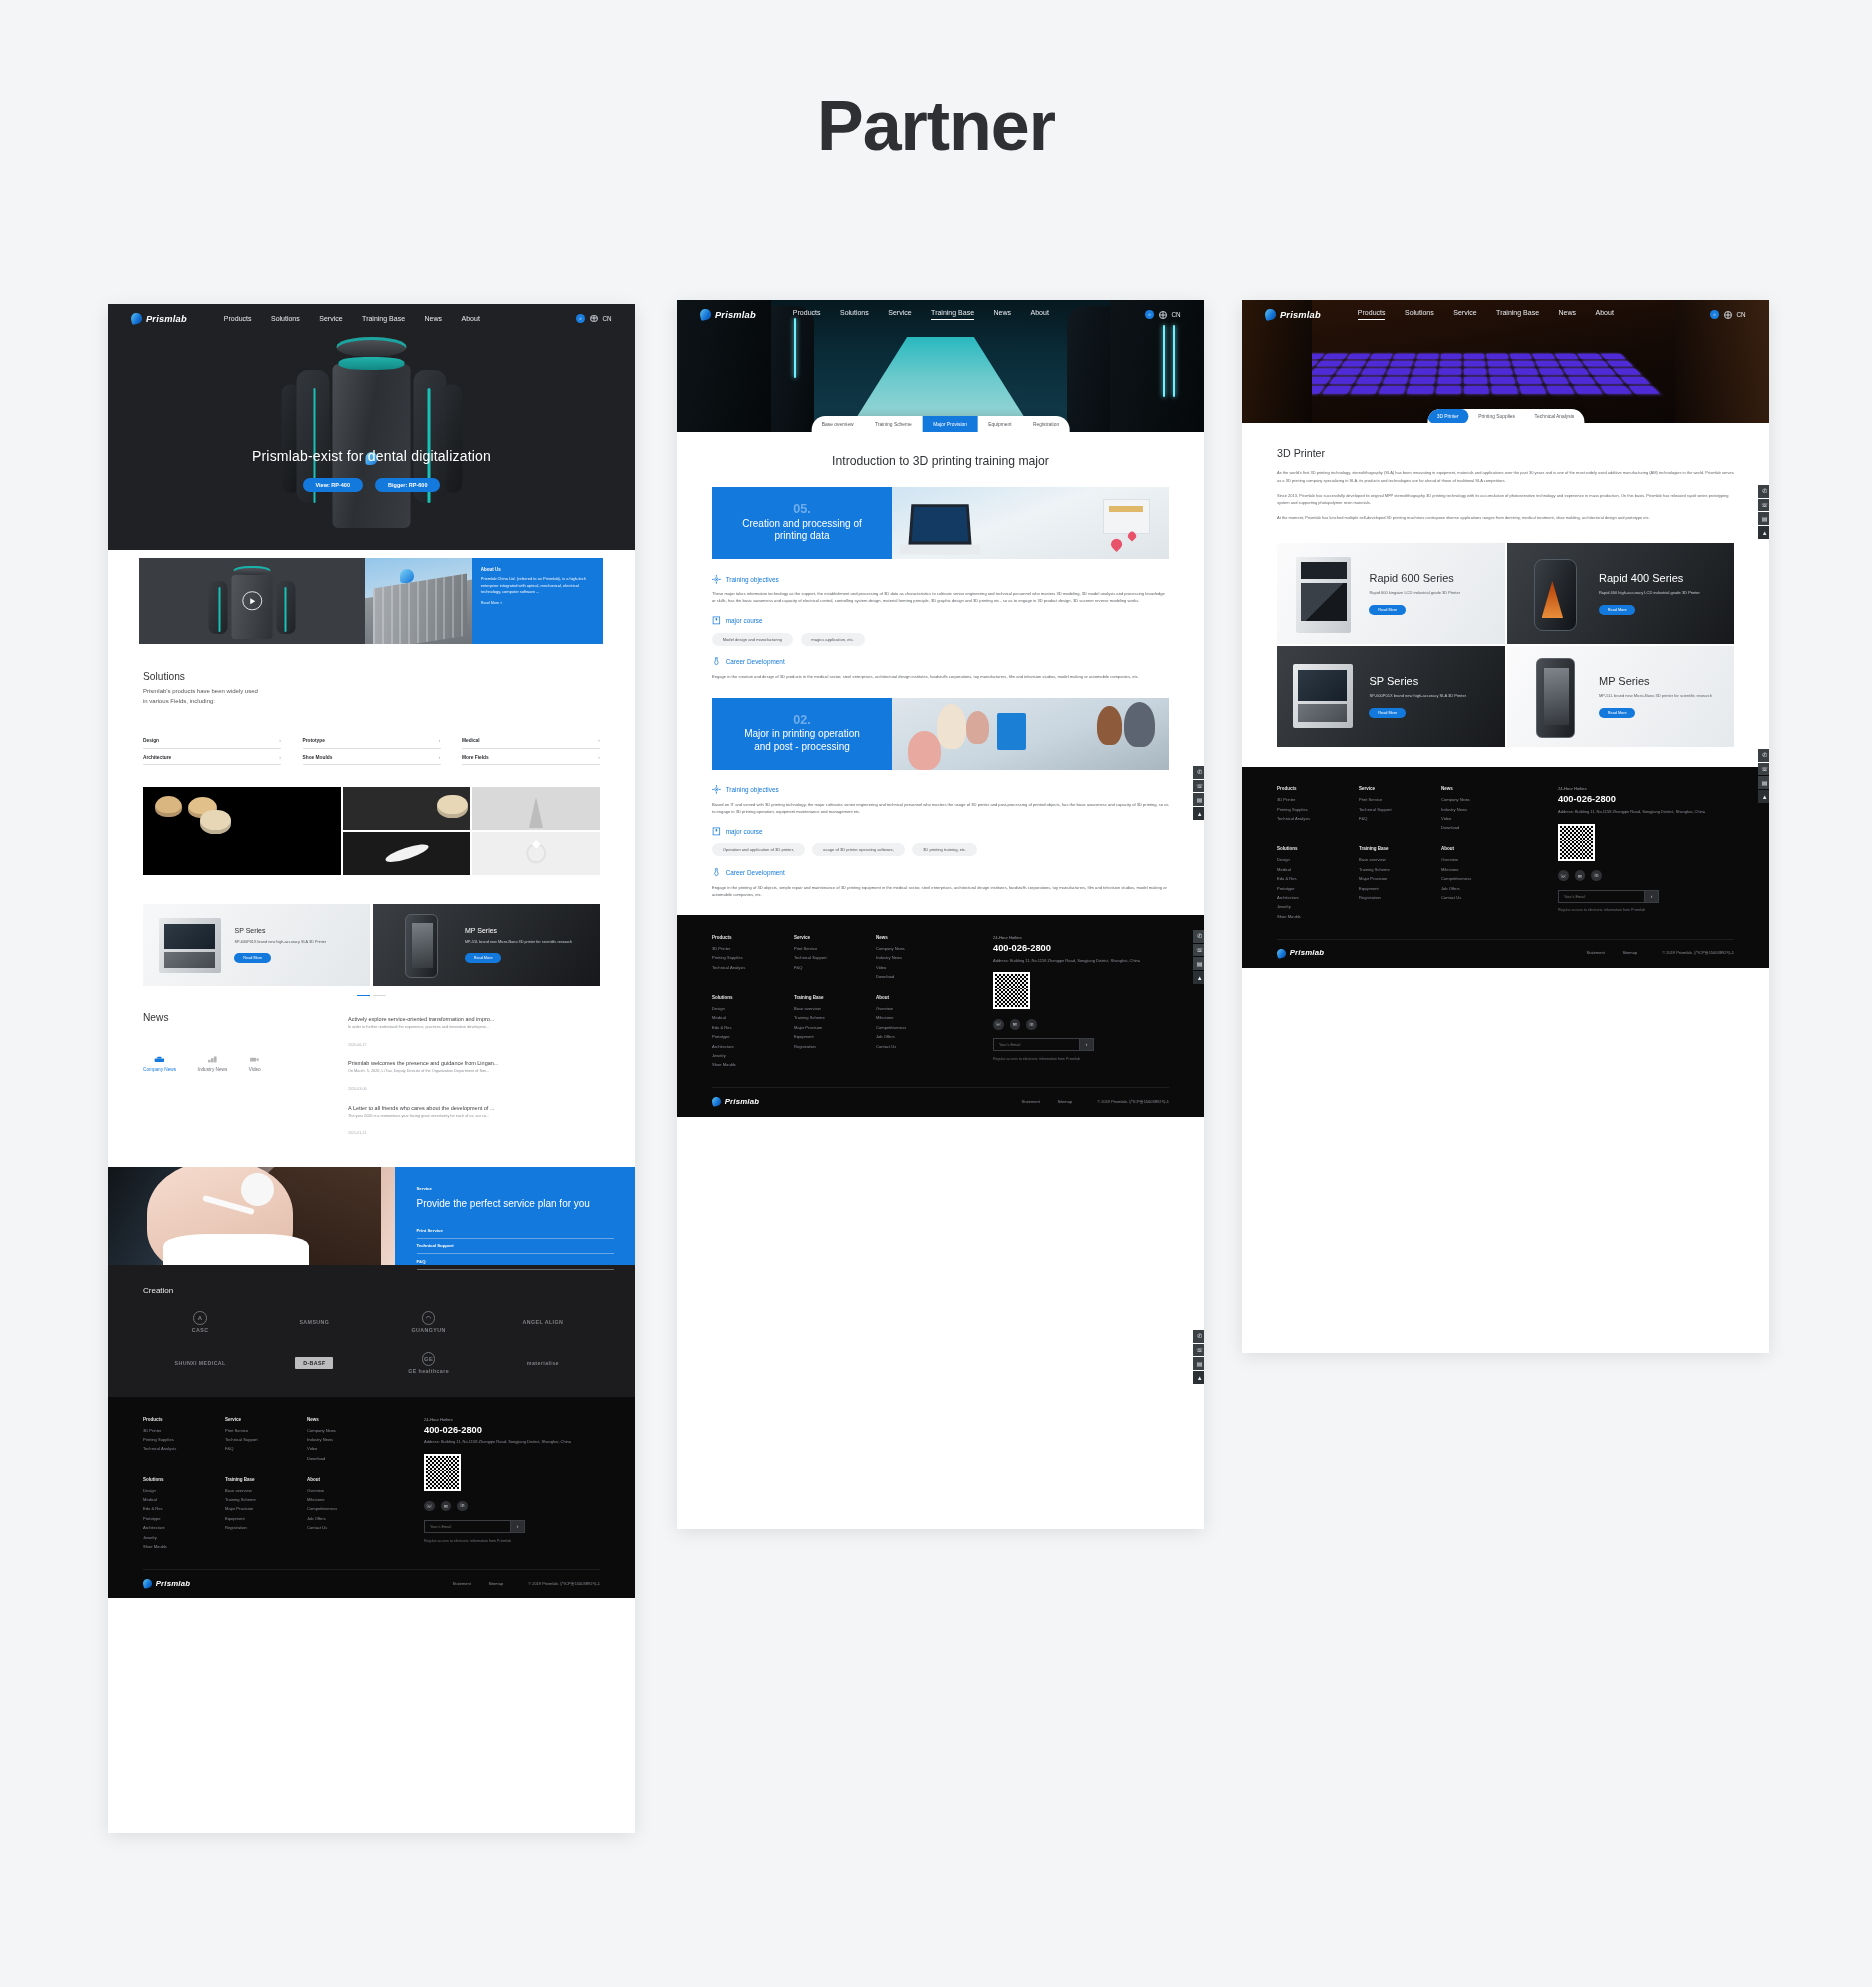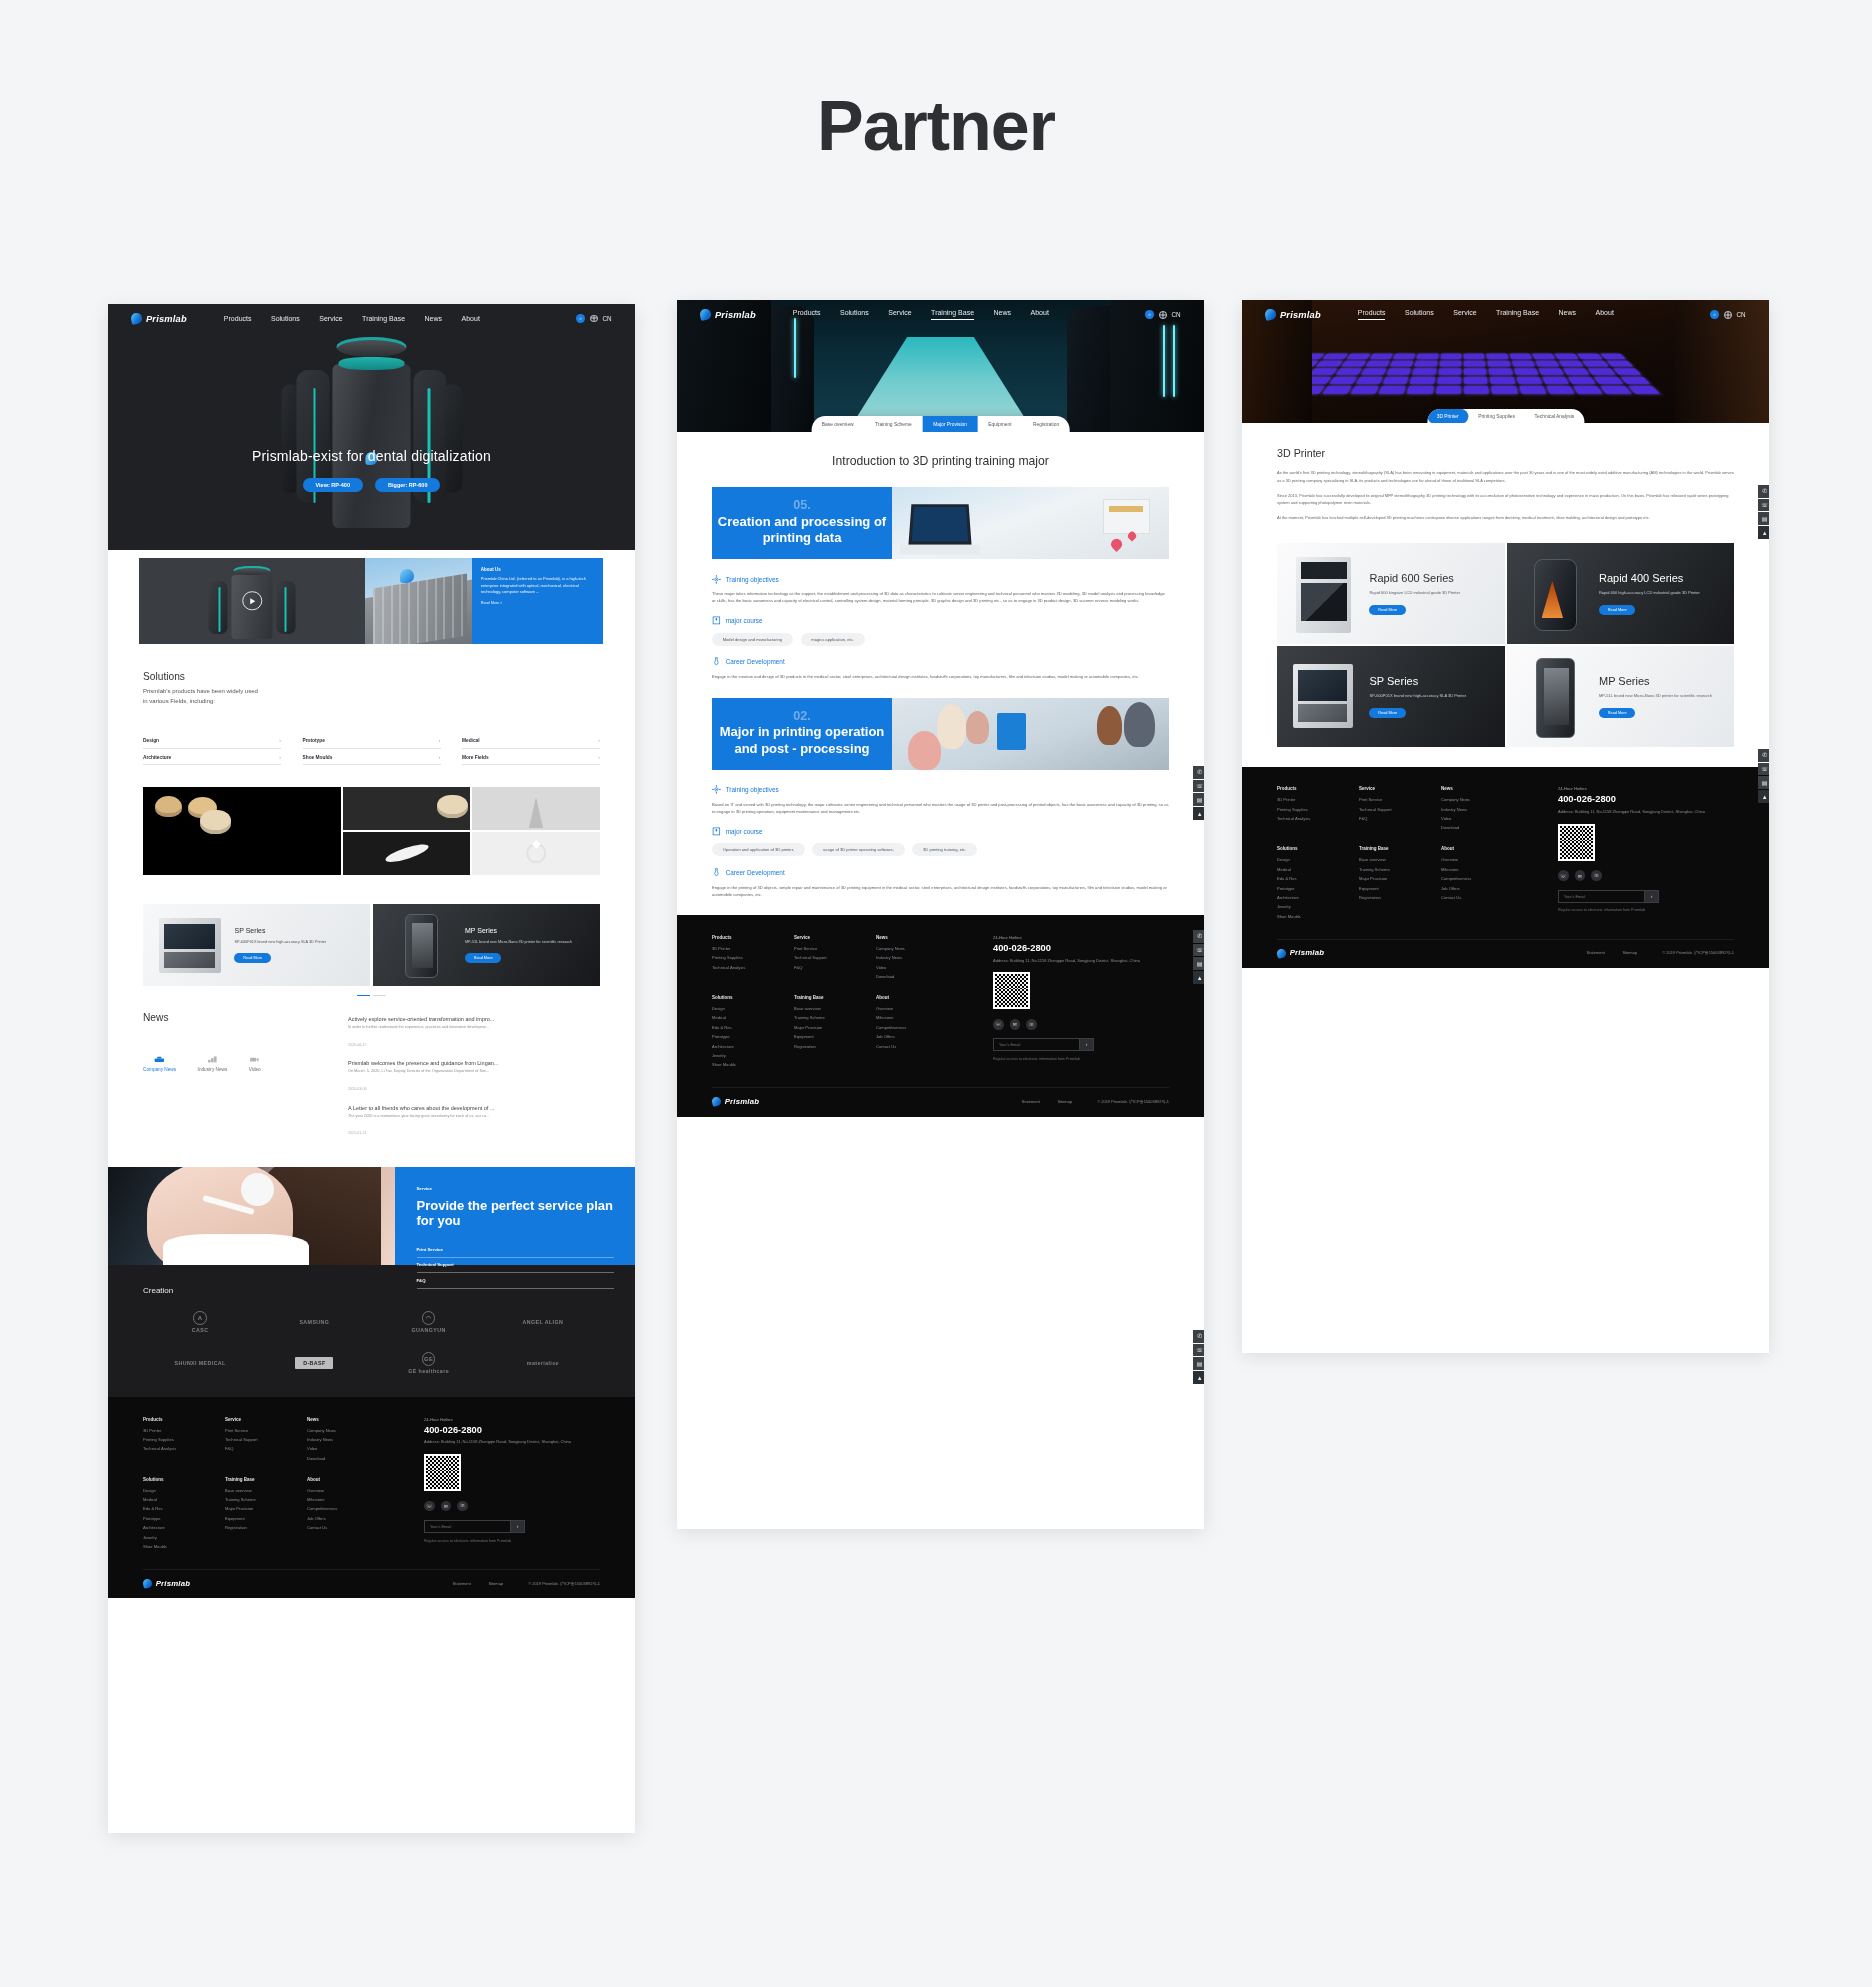--- a/index.html
+++ b/index.html
@@ -183,21 +183,21 @@
   
   .svc{margin:21.5px 0 0;display:flex;height:98px;}
   .svc-img{flex:0 0 287px;background:linear-gradient(120deg,#101418 0%,#25313d 30%,#cfa896 60%,#f0d8cc 100%);position:relative;overflow:hidden;}
   .face{position:absolute;left:39px;top:-5.9px;width:146px;height:115px;border-radius:46% 46% 40% 40%;background:linear-gradient(160deg,#f6ddd0,#e0b9a6);}
   .hair{position:absolute;left:146px;top:-9.8px;width:127px;height:127px;border-radius:40% 0 0 46%;background:linear-gradient(200deg,#4a3428,#271a13);}
   .headset{position:absolute;left:133px;top:5.9px;width:33px;height:33px;border-radius:50%;background:#f7f7f7;}
   .mic{position:absolute;left:94px;top:35px;width:53px;height:5.9px;border-radius:3.9px;background:#fafafa;transform:rotate(16deg);}
   .collar{position:absolute;left:55px;bottom:-7.8px;width:146px;height:39px;background:#fff;border-radius:30% 30% 0 0;}
   .svc-txt{flex:1;background:#1479dd;color:#fff;padding:19.5px 21.5px;}
   .svc-txt .lbl{font-size:4.3px;font-weight:bold;margin-bottom:6.8px;}
-  .svc-txt h4{font-size:13px;font-weight:700;margin-bottom:13.7px;}
+  .svc-txt h4{font-size:10px;font-weight:400;margin-bottom:13.7px;}
   .svc-link{border-bottom:1px solid rgba(255,255,255,.35);padding:4.9px 0;font-size:4.3px;font-weight:bold;cursor:pointer;}
 
   
   .partner{background:#1c1c1e;padding:21.5px 35px 23.4px;}
   .partner h3{color:#e8e8ea;font-size:8px;font-weight:400;margin-bottom:15.6px;}
   .plogos{display:grid;grid-template-columns:repeat(4,1fr);row-gap:19.5px;justify-items:center;align-items:center;}
   .plogo{color:#8e9196;font-size:5.3px;font-weight:bold;letter-spacing:0.4px;display:flex;flex-direction:column;align-items:center;gap:2px;opacity:.85;}
   .plogo .sym{width:13.7px;height:13.7px;border-radius:50%;border:1.2px solid #7d8085;display:flex;align-items:center;justify-content:center;font-size:5.9px;}
   .plogo.box{background:#d9d9db;color:#222;padding:2.9px 7.8px;border-radius:1px;}
 
@@ -244,21 +244,21 @@
     background:#fff;border-radius:13.7px 13.7px 0 0;display:flex;box-shadow:0 -2px 7.8px rgba(0,0,0,.12);overflow:hidden;}
   .stab{padding:5.9px 10.7px;font-size:4.9px;color:#55585c;cursor:pointer;white-space:nowrap;}
   .stab.on{background:#1479dd;color:#fff;}
 
   .tr-body{padding:21.5px 35px 0;background:#fff;}
   .tr-h1{text-align:center;font-size:12.2px;color:#2f3236;font-weight:400;margin-bottom:19.5px;}
   .major-banner{display:flex;height:72px;margin-bottom:15.6px;}
   .mb-blue{flex:0 0 180px;background:#1479dd;color:#fff;display:flex;flex-direction:column;
     align-items:center;justify-content:center;text-align:center;}
   .mb-num{font-size:12.7px;color:rgba(255,255,255,.38);font-weight:bold;line-height:1;margin-bottom:2px;}
-  .mb-title{font-size:13px;font-weight:bold;line-height:1.28;}
+  .mb-title{font-size:10px;font-weight:normal;line-height:1.28;}
   .mb-img{flex:1;position:relative;overflow:hidden;}
   .mb-img.a{background:linear-gradient(160deg,#cfe4f2 0%,#eef3f6 45%,#dfe4e8 100%);}
   .mb-img.b{background:linear-gradient(160deg,#dfe6ec 0%,#c9d6df 55%,#a8b6c0 100%);}
   .lap{position:absolute;left:17.6px;top:15.6px;width:60px;height:41px;background:#1c2530;transform:perspective(88px) rotateX(12deg);}
   .lap:before{content:'';position:absolute;inset:2.9px;background:#123a63;}
   .lap:after{content:'';position:absolute;left:-7.8px;bottom:-8.8px;width:76px;height:8.8px;background:#e8ebee;border-radius:2px;}
   .prn{position:absolute;right:19.5px;top:11.7px;width:47px;height:35px;background:#f3f4f6;border:1.5px solid #dcdfe3;}
   .prn:before{content:'';position:absolute;left:5.9px;top:5.9px;right:5.9px;height:5.9px;background:#e0b86a;}
   .heart{position:absolute;right:47px;bottom:9.8px;width:10.7px;height:10.7px;background:#e8536b;border-radius:50% 50% 50% 0;transform:rotate(-45deg);}
   .heart.b{right:33px;bottom:19.5px;width:7.8px;height:7.8px;}

